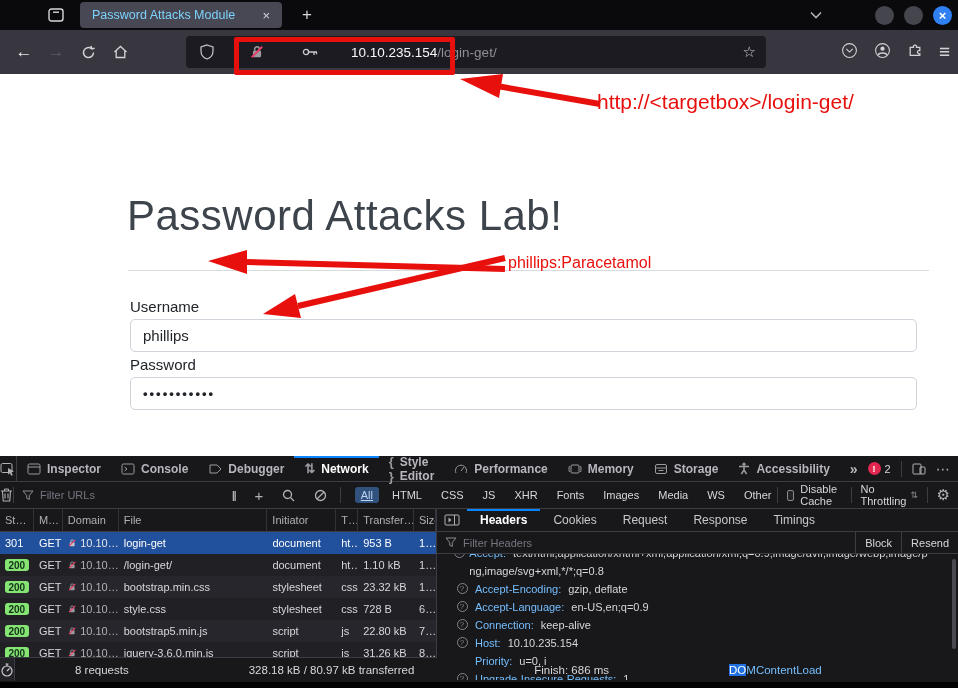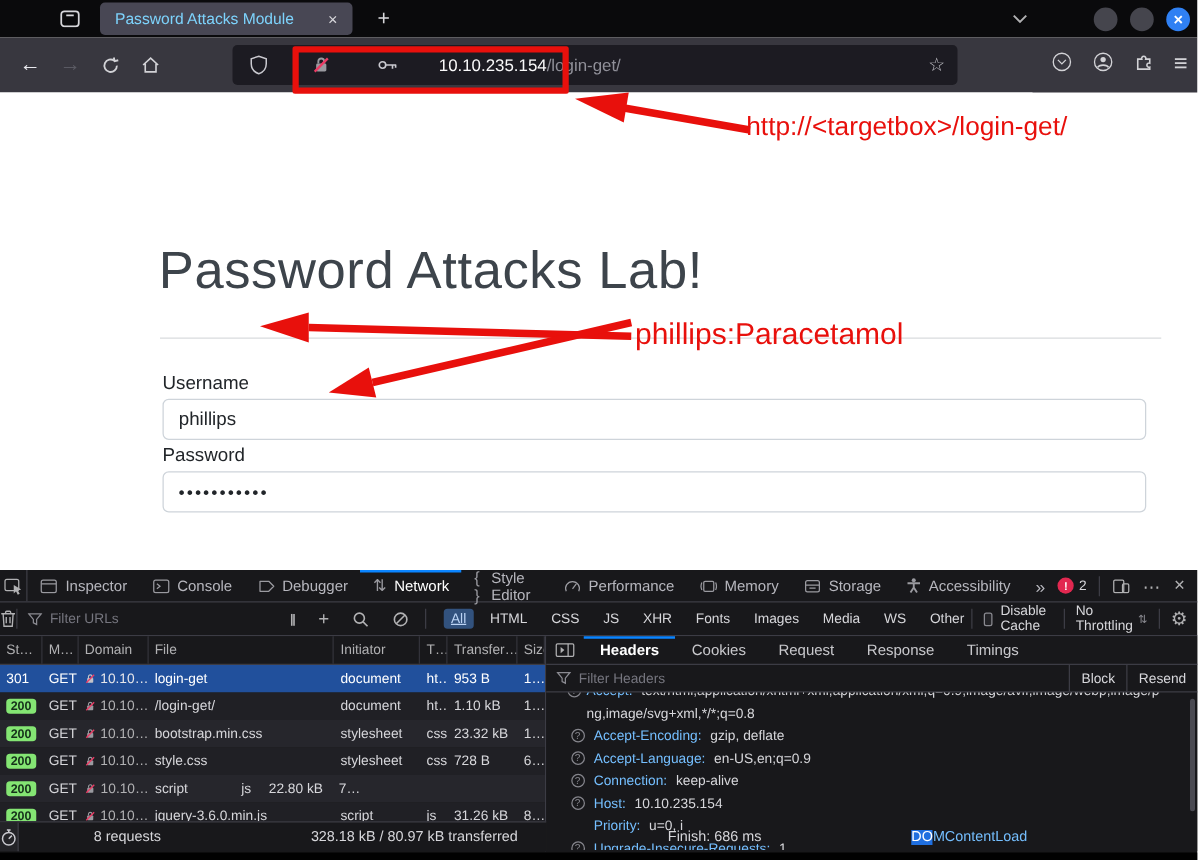--- a/index.html
+++ b/index.html
@@ -57,31 +57,31 @@
   .btn-signin { position:absolute; left:130px; top:362px; height:32px; padding:0 13px;
                 background:#0f766e; border:1px solid #2d9758; border-radius:4px; color:#fff;
                 font-size:15px; font-family:"Liberation Sans", sans-serif;margin-top:31px; }
 
   
   #anno { position:absolute; left:0; top:0; width:958px; height:456px; z-index:50; pointer-events:none; }
   .red-rect { position:absolute; left:234px; top:37px; width:221px; height:38px;
               border:5px solid #e8100c; border-radius:2px; }
   .anno-text { position:absolute; color:#e8100c; font-size:21px; white-space:nowrap; }
   .anno-url { left:597px; top:90px; }
-  .anno-creds { left:508px; top:254px; font-size:24px; }
+  .anno-creds { left:508px; top:254px; font-size:16px; }
   #arrow-svg { position:absolute; left:0; top:0; }
 
   
   #devtools { position:absolute; left:0; top:456px; width:958px; height:232px;
               background:#18181b; color:#d7d7db; font-size:11px; }
   #devtools svg { display:block; }
   .dt-tabs { height:26px; border-bottom:1px solid #3c3c45; display:flex; align-items:stretch; }
   .dt-pick { width:34px; display:flex; align-items:center; justify-content:center; color:#b1b1b3;
              border-right:1px solid #3c3c45; }
-  .dt-tab { display:flex; align-items:center; gap:6px; padding:0 10px; color:#b6b6bd; font-size:12px; position:relative; }
+  .dt-tab { display:flex; align-items:center; gap:6px; padding:0 10px; color:#b6b6bd; font-size:12px; position:relative;font-weight:bold; }
   .dt-tab .ticon { color:#9a9aa0; display:flex; font-size:13px; }
   .dt-tab.active { color:#fff; }
   .dt-tab.active::before { content:""; position:absolute; left:0; top:0; right:0; height:2px; background:#0a84ff; }
   .dt-tabs-right { margin-left:auto; display:flex; align-items:center; gap:10px; padding-right:10px; }
   .err-badge { display:flex; align-items:center; gap:4px; }
   .err-dot { width:13px; height:13px; border-radius:50%; background:#e22850; color:#fff; font-size:9px;
              font-weight:bold; display:flex; align-items:center; justify-content:center; }
   .vsep { width:1px; height:16px; background:#3c3c45; }
   .dots { font-size:14px; color:#b1b1b3; letter-spacing:1px; }
   .dt-close { font-size:15px; color:#b1b1b3; }
@@ -515,20 +515,21 @@
             </span>
           <span class="td w-m">GET</span>
           <span class="td w-dom dom-cell">
               <svg width="12" height="12" viewBox="0 0 12 12">
                 <rect x="2.5" y="5" width="7" height="5.5" rx="1" fill="#9a9aa0"></rect>
                 <path d="M4 5 V3.5 A2 2 0 0 1 8 3.5 V5" fill="none" stroke="#9a9aa0" stroke-width="1.3"></path>
                 <path d="M1.5 10.5 L10.5 1.5" stroke="#ec3b64" stroke-width="1.6"></path>
               </svg>
               <span>10.10…</span>
             </span>
+          <span class="td w-file">bootstrap5.min.js</span>
           <span class="td w-init">script</span>
           <span class="td w-type">js</span>
           <span class="td w-tr">22.80 kB</span>
           <span class="td w-size">7…</span>
         </div>
         <div class="trow">
           <span class="td w-st">
               <span class="badge200">200</span>
             </span>
           <span class="td w-m">GET</span>

